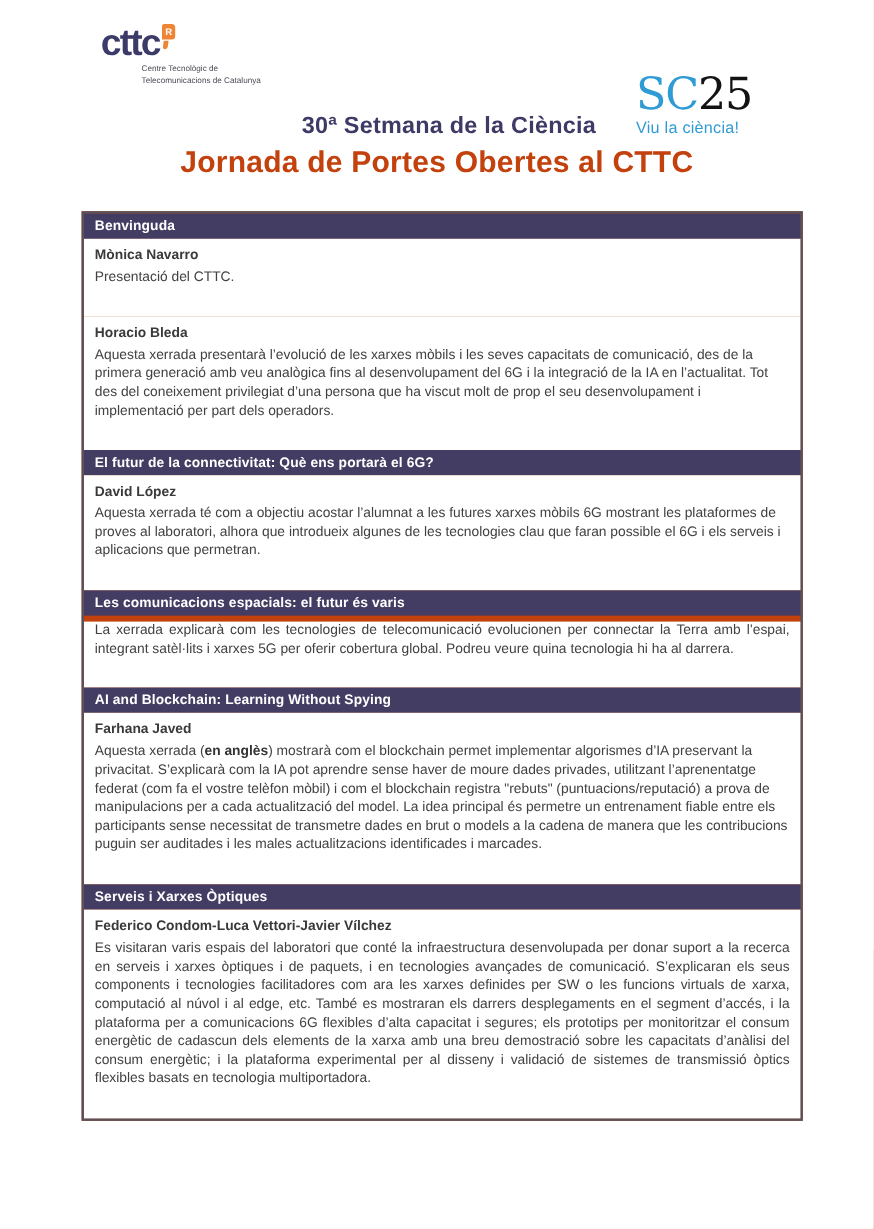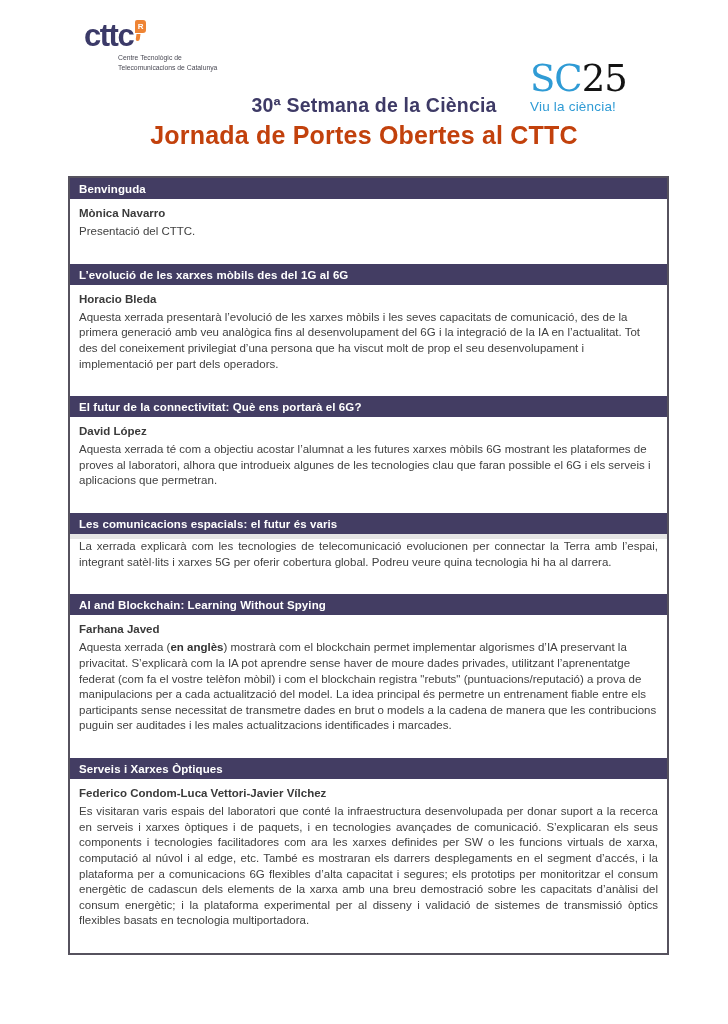--- a/index.html
+++ b/index.html
@@ -22,21 +22,21 @@
   .sc-word .sc { color: #2f9bd5; }
   .sc-word .y25 { color: #131313; }
   .sc-tag { font-size: 13.5px; color: #2f9bd5; margin-top: 0px; letter-spacing: 0.2px; }
 
   
   .title-block { position: absolute; top: 94px; left: 0; width: 728px; text-align: center; }
   .title-l1 { font-size: 19.5px; font-weight: bold; color: #3e3a66; letter-spacing: 0.2px; margin-left: 20px; }
   .title-l2 { font-size: 25px; font-weight: bold; color: #c2410c; margin-top: 4px; letter-spacing: 0.2px; }
 
   
-  .program { position: absolute; left: 68px; top: 176px; width: 601px; border: 2px solid #56525e; background: #e5e5e5; }
+  .program { position: absolute; left: 68px; top: 176px; width: 601px; border: 2px solid #56525e; background: #c2410c; }
   .sec-header { background: #433d63; color: #ffffff; font-size: 11.5px; font-weight: bold; padding: 5px 9px 4px 9px; letter-spacing: 0.1px; }
   .sec-body { background: #ffffff; padding: 0 9px 24px 9px; }
   .speaker { font-size: 11.5px; font-weight: bold; color: #3a3a3a; padding-top: 8px; }
   .desc { font-size: 11.5px; color: #414141; line-height: 1.36; margin-top: 5px; }
   .desc.just { text-align: justify; }
   .desc b { color: #333; }
 </style>
 </head>
 <body>
 
@@ -69,21 +69,20 @@
   </div>
 
   <div class="program">
 
     <div class="sec-header">Benvinguda</div>
     <div class="sec-body">
       <div class="speaker">Mònica Navarro</div>
       <div class="desc">Presentació del CTTC.</div>
     </div>
 
-    <div class="sec-header">L’evolució de les xarxes mòbils des del 1G al 6G</div>
     <div class="sec-body">
       <div class="speaker">Horacio Bleda</div>
       <div class="desc">Aquesta xerrada presentarà l’evolució de les xarxes mòbils i les seves capacitats de comunicació, des de la primera generació amb veu analògica fins al desenvolupament del 6G i la integració de la IA en l’actualitat. Tot des del coneixement privilegiat d’una persona que ha viscut molt de prop el seu desenvolupament i implementació per part dels operadors.</div>
     </div>
 
     <div class="sec-header">El futur de la connectivitat: Què ens portarà el 6G?</div>
     <div class="sec-body">
       <div class="speaker">David López</div>
       <div class="desc">Aquesta xerrada té com a objectiu acostar l’alumnat a les futures xarxes mòbils 6G mostrant les plataformes de proves al laboratori, alhora que introdueix algunes de les tecnologies clau que faran possible el 6G i els serveis i aplicacions que permetran.</div>
     </div>

